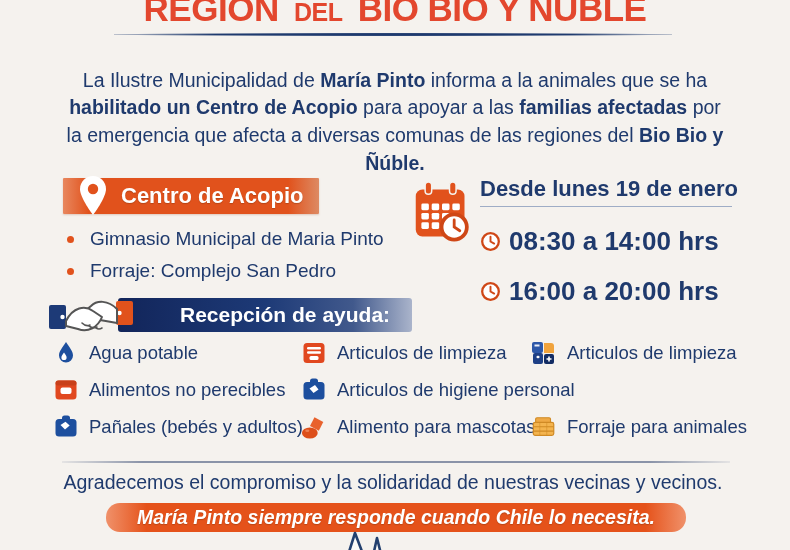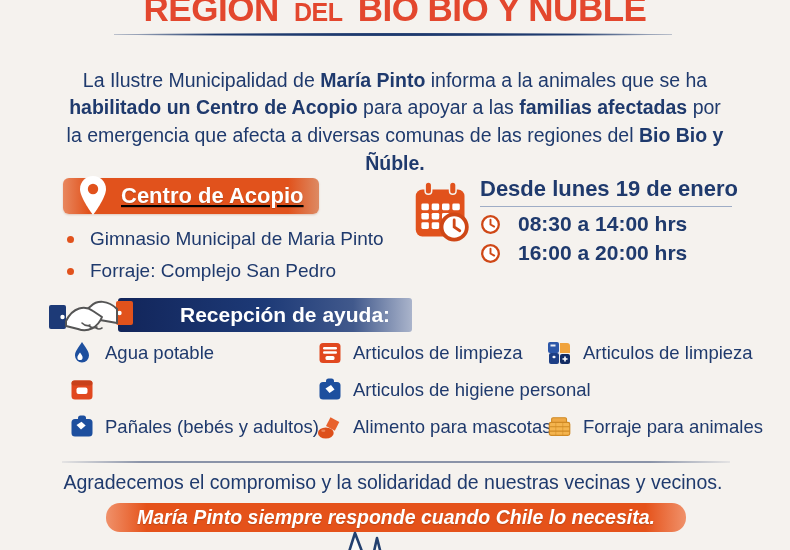--- a/index.html
+++ b/index.html
@@ -26,57 +26,56 @@
   
   .intro{
     position:absolute;top:47px;left:66px;width:658px;
     text-align:center;color:#1f3a6d;font-size:19.5px;line-height:1.42;
   }
   .b{font-weight:bold;margin-top:16px;}
 
   
   .acopio{position:absolute;left:63px;top:178px;width:330px;}
   .acopio-banner{
-    position:relative;width:256px;height:36px;border-radius:6px;
+    position:relative;width:256px;height:36px;border-radius:1px;
     background:linear-gradient(90deg,#e8875e 0%,#e1521c 10%,#e1521c 88%,#dd8a63 100%);
     display:flex;align-items:center;
     box-shadow:0 1px 2px rgba(160,80,40,.25);
-    text-decoration:underline;
   }
   .pin{position:absolute;left:15px;top:-3px;width:30px;height:42px;}
   .acopio-heading{margin-left:58px;color:#fff;font-weight:bold;font-size:22px;text-shadow:0 1px 1px rgba(120,50,15,.4);}
   .acopio-list{margin-top:14px;margin-left:4px;}
   .bullet-row{display:flex;align-items:center;gap:16px;margin-bottom:10px;color:#1f3a6d;font-size:19px;}
   .dot{width:7px;height:7px;border-radius:50%;background:#e1521c;flex:none;}
 
   
   .schedule{position:absolute;left:410px;top:176px;width:322px;}
   .cal-icon{position:absolute;left:2px;top:4px;width:60px;height:64px;}
   .sched-heading{
     margin-left:70px;padding-bottom:4px;
     color:#1f3a6d;font-weight:bold;font-size:22px;white-space:nowrap;
     border-bottom:1.5px solid #9fadc6;
   }
-  .time-row{margin-left:70px;margin-top:5px;display:flex;align-items:center;gap:17px;
-    color:#1f3a6d;font-weight:bold;font-size:21px;white-space:nowrap;}
+  .time-row{margin-left:70px;margin-top:19px;display:flex;align-items:center;gap:8px;
+    color:#1f3a6d;font-weight:bold;font-size:26px;white-space:nowrap;}
   .clock{flex:none;width:21px;height:21px;}
 
   
   .reception{position:absolute;left:48px;top:291px;width:420px;height:54px;}
   .reception-banner{
     position:absolute;left:70px;top:7px;width:294px;height:34px;border-radius:3px;
     background:linear-gradient(90deg,#12255a 0%,#1d3a77 50%,#41598c 80%,#aab4cb 100%);
     display:flex;align-items:center;padding-left:62px;box-sizing:border-box;
   }
   .reception-heading{color:#fff;font-weight:bold;font-size:21px;white-space:nowrap;}
   .handshake{position:absolute;left:0;top:1px;width:86px;height:52px;}
 
   
   .items-grid{
-    position:absolute;left:69px;top:334px;width:710px;
+    position:absolute;left:53px;top:334px;width:710px;
     display:grid;grid-template-columns:248px 230px 222px;grid-auto-rows:37px;
     align-items:center;
   }
   .item{display:flex;align-items:center;gap:10px;color:#1f3a6d;font-size:18.5px;white-space:nowrap;}
   .icn{flex:none;width:26px;height:26px;display:flex;}
   .r1{grid-row:1}.r2{grid-row:2}.r3{grid-row:3}
   .c1{grid-column:1}.c2{grid-column:2}.c3{grid-column:3}
 
   
   .footer-divider{
@@ -210,20 +209,21 @@
       </svg>
       <span>Articulos de limpieza</span>
     </div>
 
     <div class="item r2 c1">
       <svg class="icn" viewBox="0 0 26 26">
         <rect x="2.5" y="3.5" width="21" height="19" rx="3.5" fill="#e1481f"></rect>
         <rect x="2.5" y="3.5" width="21" height="5" rx="2.5" fill="#c8401a"></rect>
         <rect x="7.5" y="10.5" width="11" height="6.5" rx="2" fill="#ffffff"></rect>
       </svg>
+      <span>Alimentos no perecibles</span>
     </div>
 
     <div class="item r2 c2">
       <svg class="icn" viewBox="0 0 26 26">
         <rect x="9" y="1.5" width="8" height="6" rx="2.5" fill="#1d4f9e"></rect>
         <rect x="2.5" y="5" width="21" height="17.5" rx="3.5" fill="#1d4f9e"></rect>
         <path d="M8.5 11.5L14 8l3.5 4.5-5 3.5z" fill="#ffffff"></path>
       </svg>
       <span>Articulos de higiene personal</span>
     </div>

